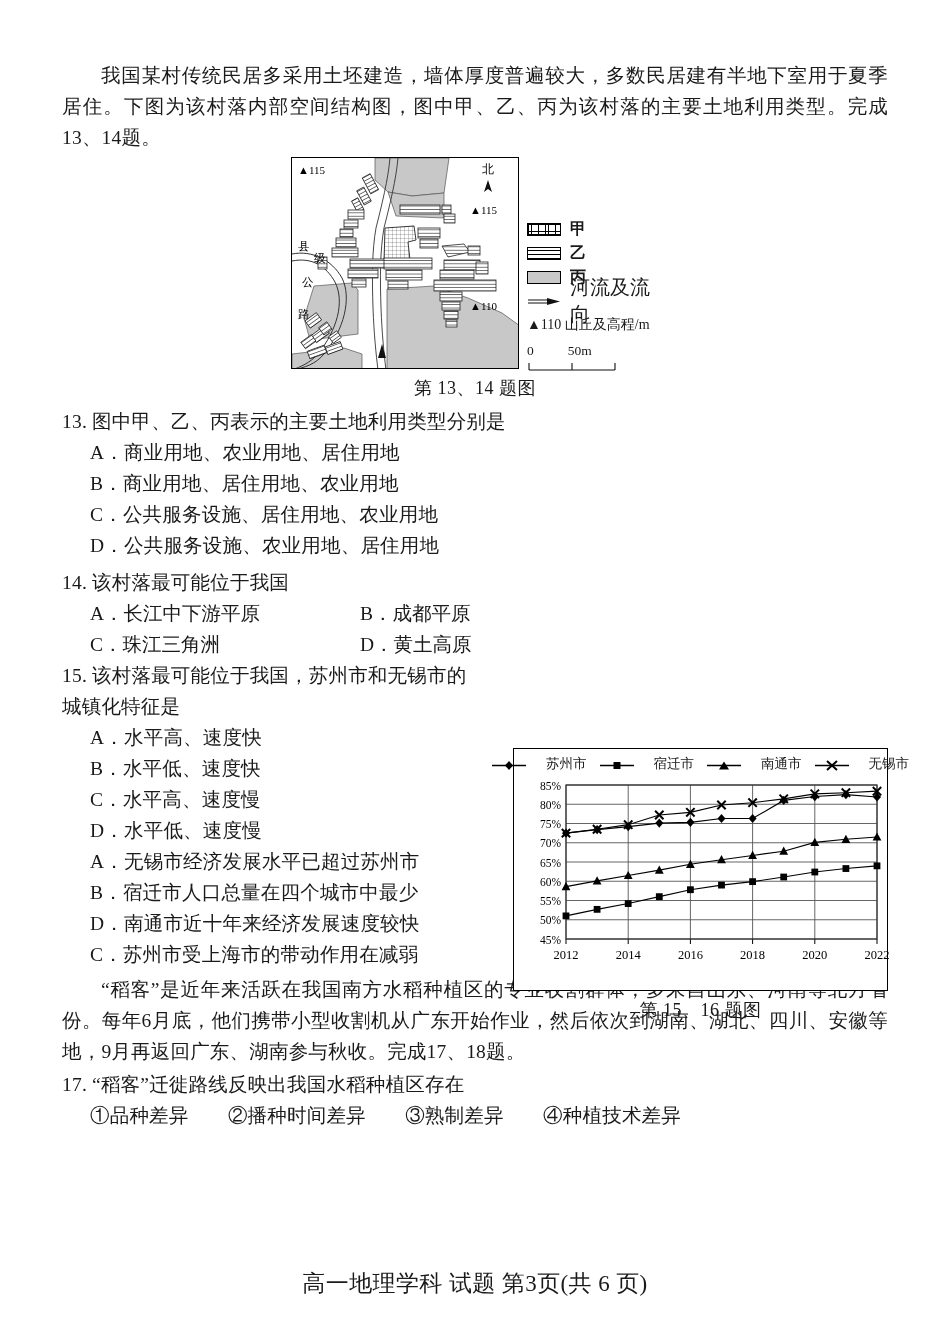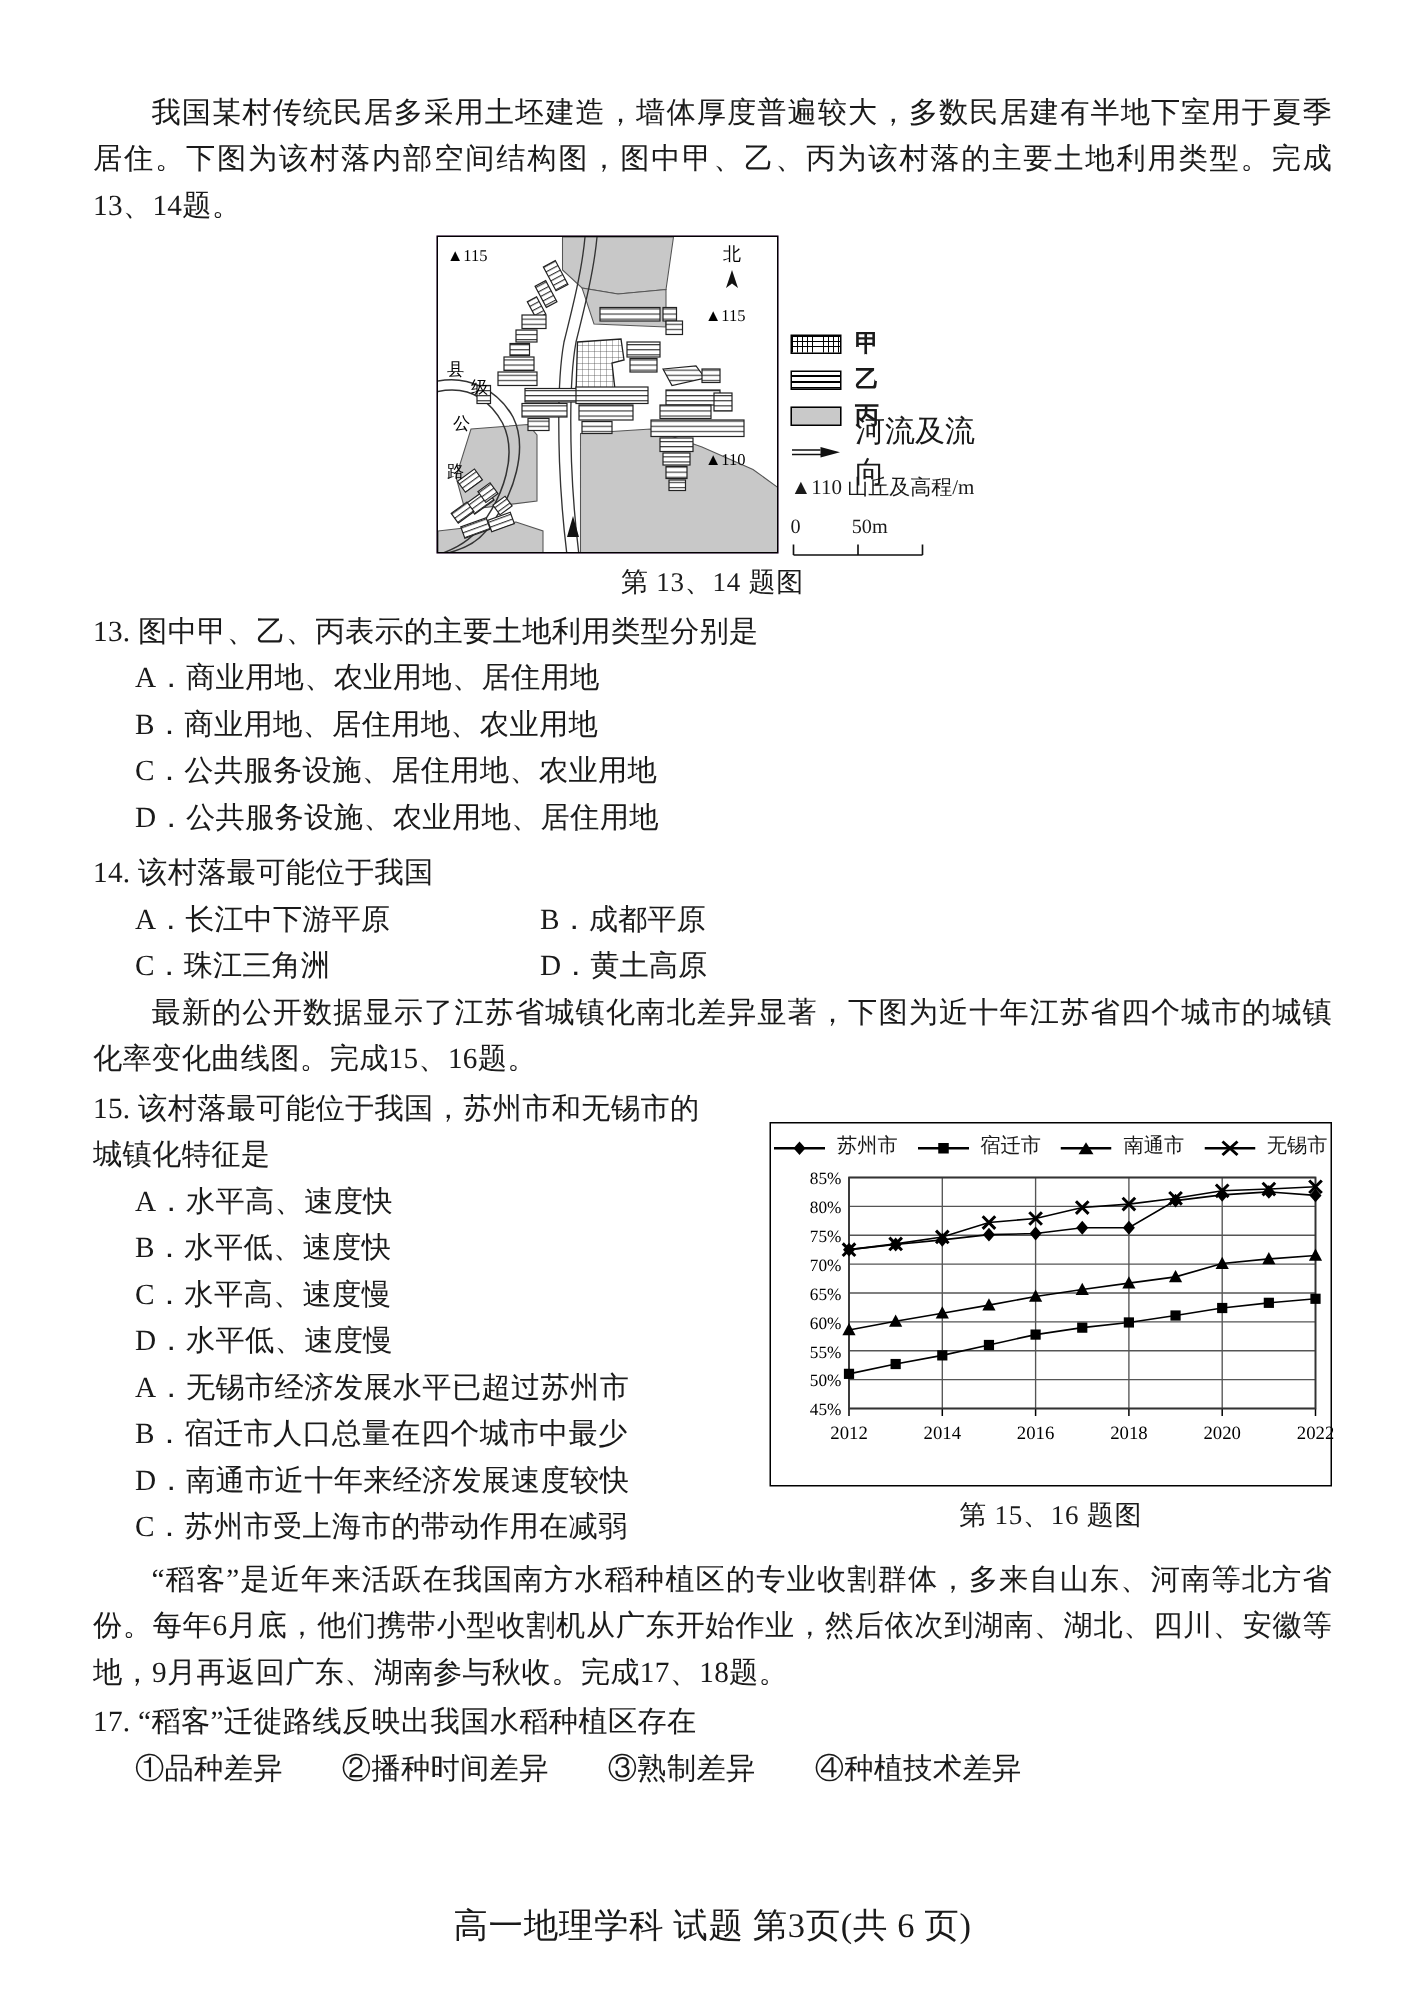--- a/index.html
+++ b/index.html
@@ -96,21 +96,21 @@
     border: 1.3px solid #000;
     background:#fff;
     position: relative;
   }
   .chart-legend {
     display:flex; justify-content:center; align-items:center;
     gap: 13px;
     padding-top: 6px;
     font-size: 13.5px;
   }
-  .cl-item { display:flex; align-items:center; gap:8px; white-space:nowrap; }
+  .cl-item { display:flex; align-items:center; gap:20px; white-space:nowrap; }
   .cl-line { display:inline-block; width:34px; height:11px; position:relative; }
   .fig2-cap { text-align:center; font-size:18px; margin-top:7px; letter-spacing:0.5px; }
 
   .footer {
     position:absolute;
     left:0; right:0;
     top: 1268px;
     text-align:center;
     font-size:23px;
     letter-spacing: 0.4px;
@@ -279,21 +279,20 @@
   </p>
   <div class="opt-row">
     <span>A．长江中下游平原</span>
     <span>B．成都平原</span>
   </div>
   <div class="opt-row">
     <span>C．珠江三角洲</span>
     <span>D．黄土高原</span>
   </div>
 
-  <p class="para">最新的公开数据显示了江苏省城镇化南北差异显著，下图为近十年江苏省四个城市的城镇化率变化曲线图。完成15、16题。</p>
 
   <div class="q15block">
     <p class="qline">
       <span>15.</span>
       <span>该村落最可能位于我国，苏州市和无锡市的城镇化特征是</span>
     </p>
     <p class="opt">A．水平高、速度快</p>
     <p class="opt">B．水平低、速度快</p>
     <p class="opt">C．水平高、速度慢</p>
     <p class="opt">D．水平低、速度慢</p>

